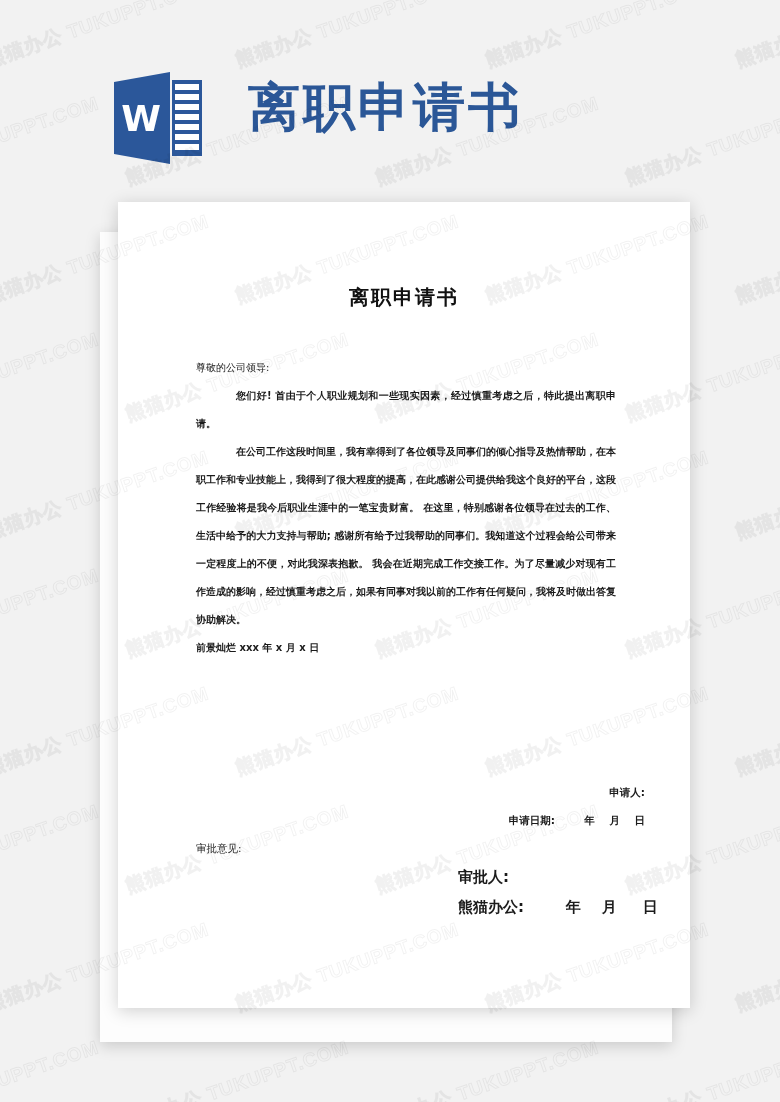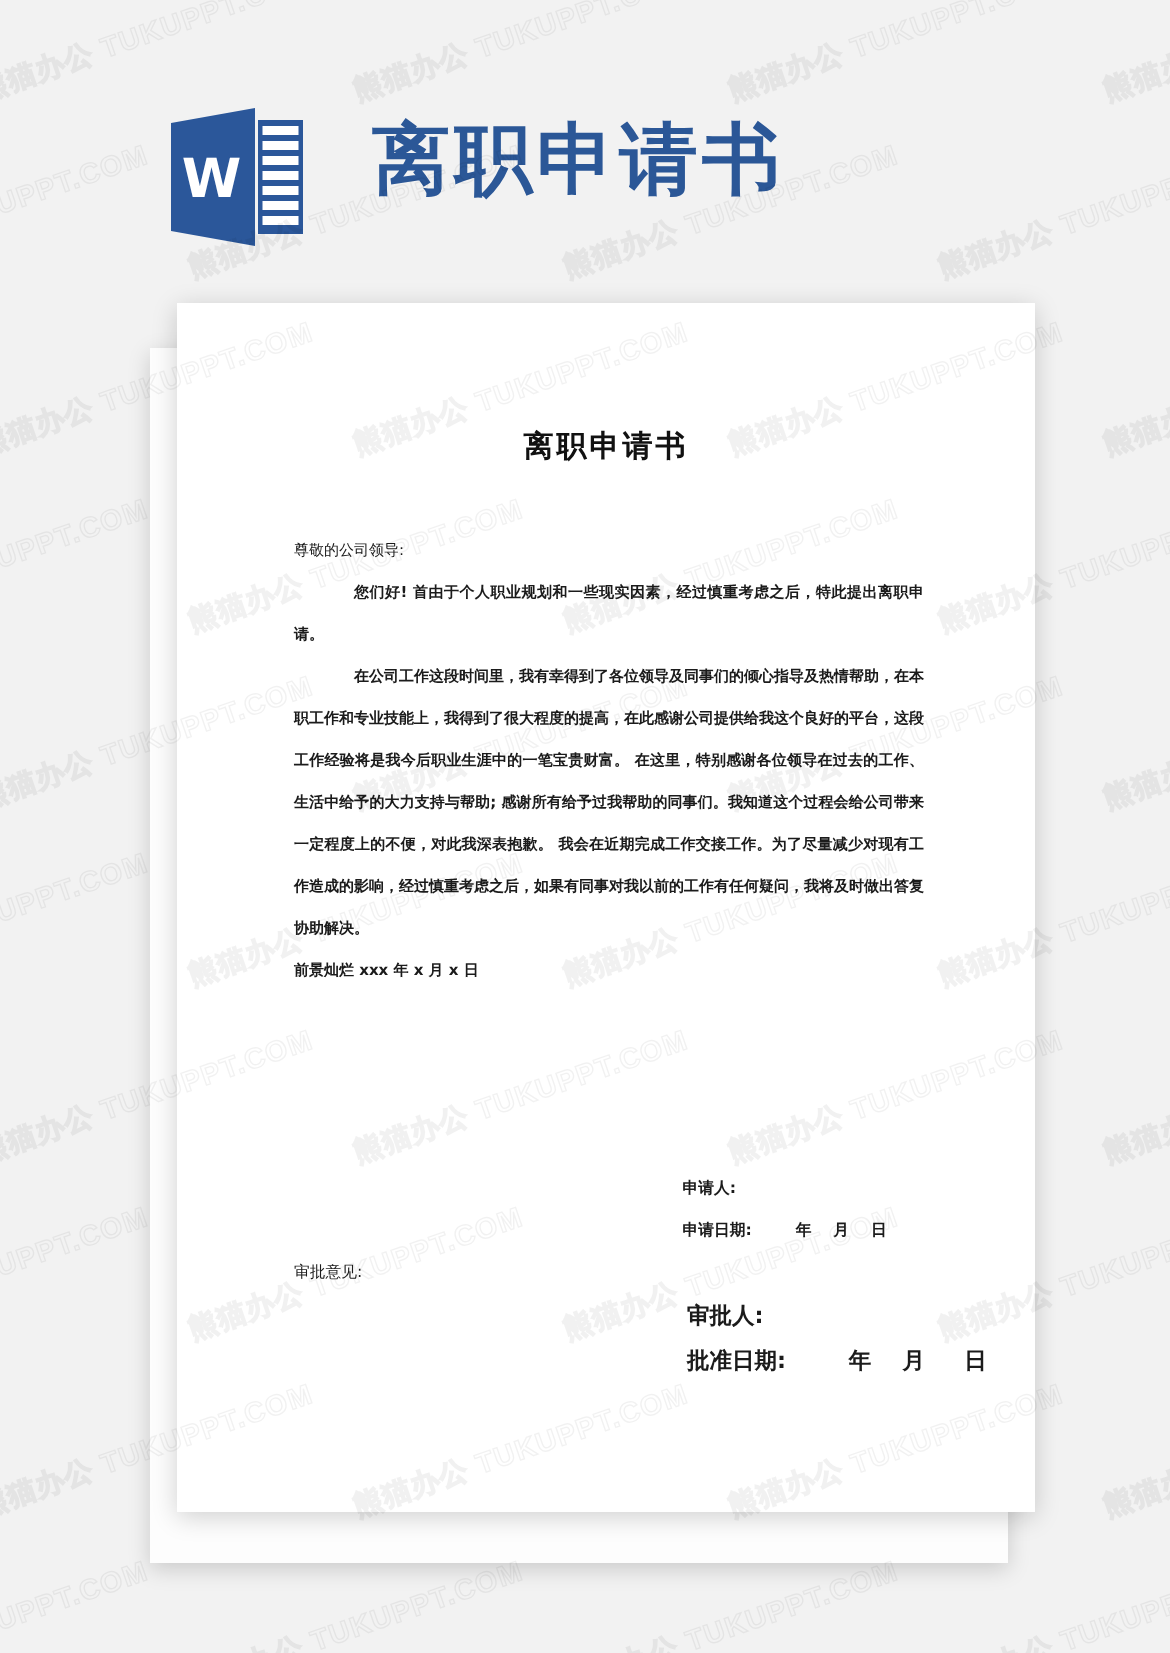--- a/index.html
+++ b/index.html
@@ -135,21 +135,21 @@
   .sign-block {
     position: absolute;
     left: 337px;
     top: 576px;
     width: 190px;
     font-size: 10.5px;
     line-height: 28px;
     color: #1b1b1b;
     font-family: "DejaVu Sans", "Liberation Sans", sans-serif;
   }
-  .sign-block .row { white-space: pre; }
+  .sign-block .row { white-space: pre; text-align: right; }
   .sign-block .bold { font-weight: bold; }
 
   .approve-label {
     position: absolute;
     left: 78px;
     top: 632px;
     font-size: 10.5px;
     line-height: 28px;
     font-weight: normal;
     color: #1b1b1b;
@@ -209,21 +209,21 @@
 
     <div class="sign-block">
       <div class="row bold">申请人:</div>
       <div class="row bold">申请日期:        年    月    日</div>
     </div>
 
     <div class="approve-label">审批意见:</div>
 
     <div class="sign-block2">
       <div class="row bold">审批人:</div>
-      <div class="row bold">批准日期:        年    月     日</div>
+      <div class="row bold">熊猫办公:        年    月     日</div>
     </div>
 
   </div>
 </div>
 
 <div class="watermark-layer" id="wm-layer">
     <div class="wm" style="left: -20px; top: 10px;">熊猫办公 TUKUPPT.COM</div>
     <div class="wm" style="left: 230px; top: 10px;">熊猫办公 TUKUPPT.COM</div>
     <div class="wm" style="left: 480px; top: 10px;">熊猫办公 TUKUPPT.COM</div>
     <div class="wm" style="left: 730px; top: 10px;">熊猫办公 TUKUPPT.COM</div>

